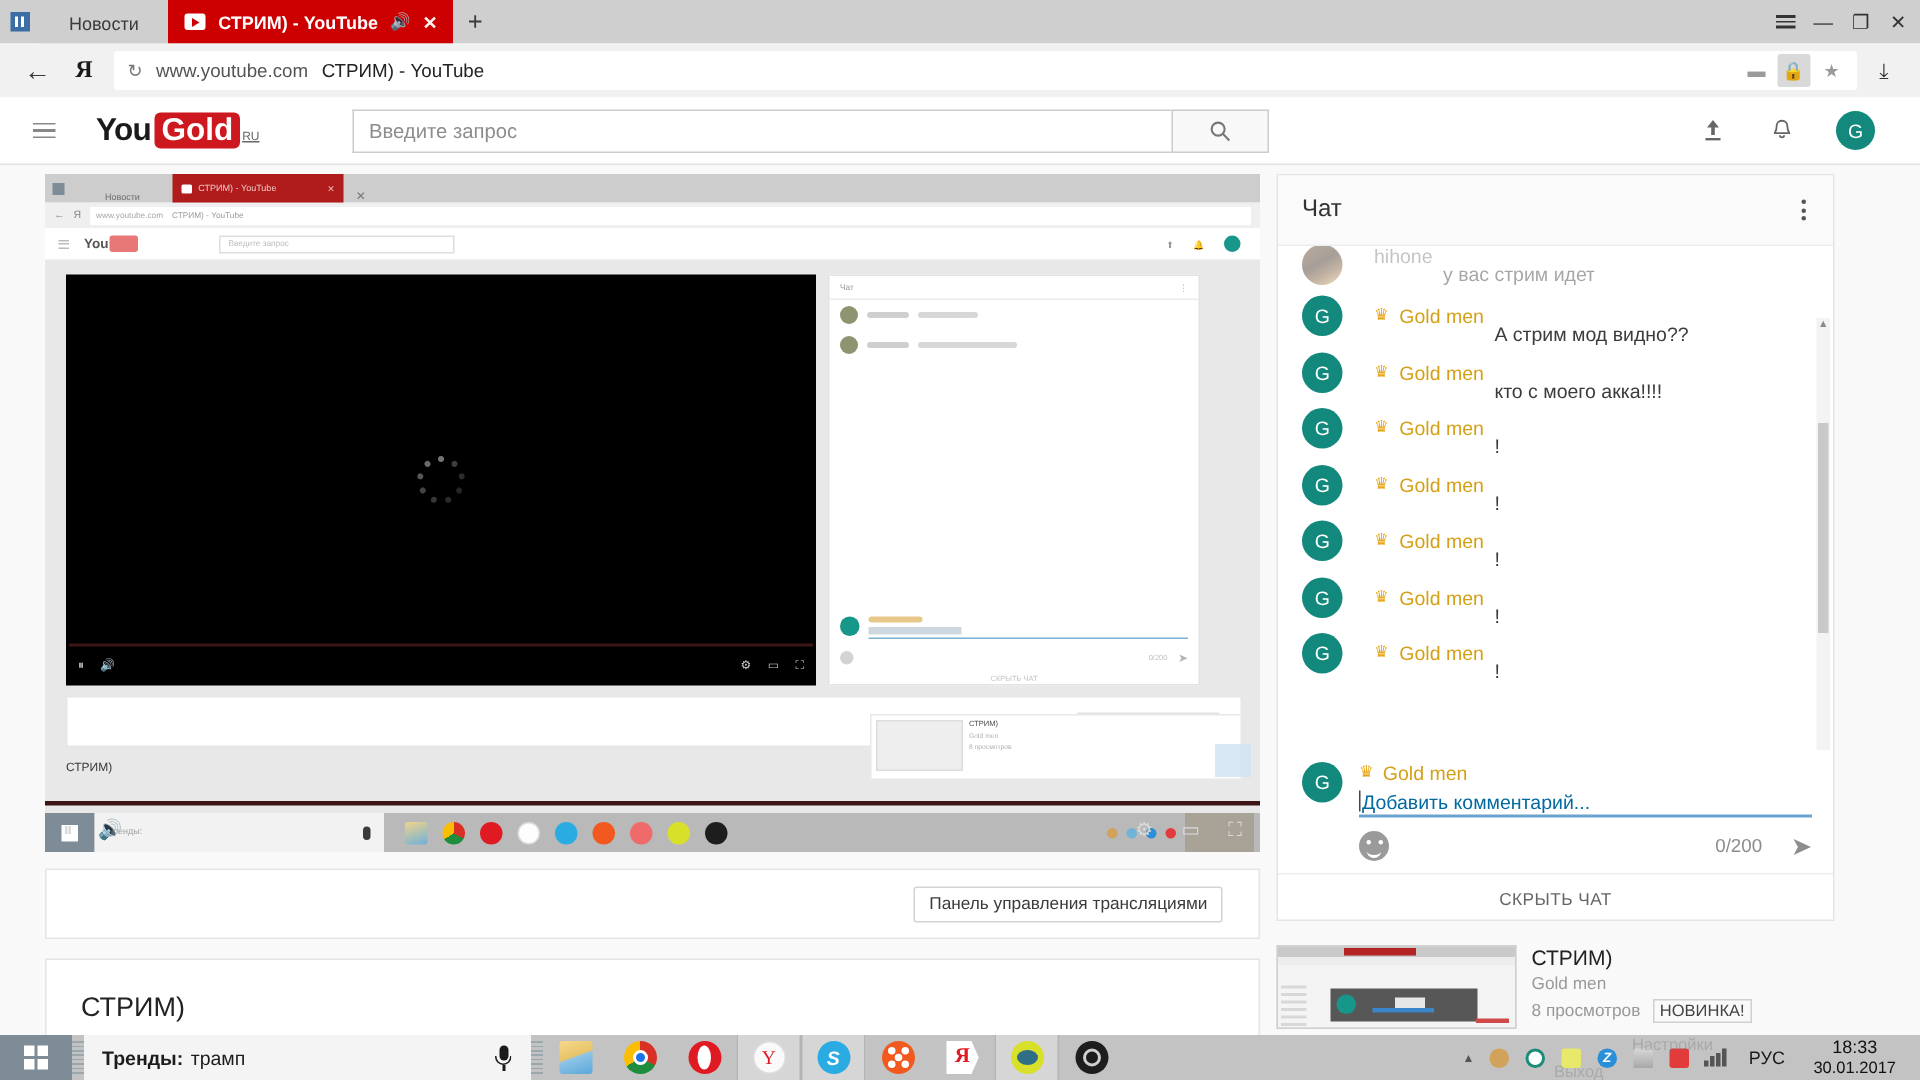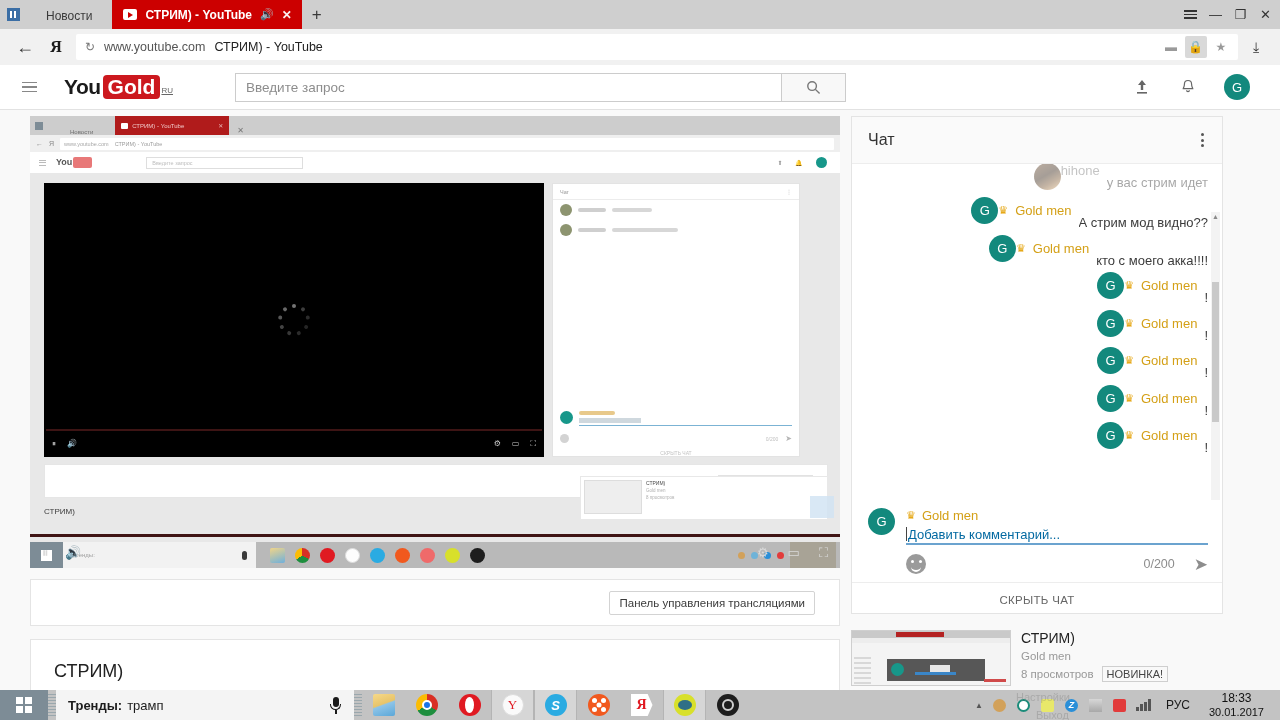--- a/index.html
+++ b/index.html
@@ -263,21 +263,21 @@
     border: 1px solid #e4e4e4; height: 498px;
   }
   .chat-head {
     height: 47px; display: flex; align-items: center; padding: 0 14px 0 16px;
     background: #fafafa; border-bottom: 1px solid #ededed;
   }
   .chat-head .t { font-size: 16px; color: #333; }
   .chat-kebab { margin-left: auto; display: flex; flex-direction: column; gap: 2.5px; padding: 4px; }
   .chat-kebab i { width: 3px; height: 3px; border-radius: 50%; background: #555; display: block; }
   .chat-list { position: relative; height: 336px; overflow: hidden; padding-top: 2px; }
-  .chat-row { display: flex; align-items: center; gap: 0; padding: 4px 14px 4px 16px; height: 37.5px; justify-content: flex-end; }
+  .chat-row { display: flex; align-items: center; gap: 21px; padding: 4px 14px 4px 16px; height: 37.5px; }
   .c-av { width: 27px; height: 27px; border-radius: 50%; flex: none; display: flex; align-items: center; justify-content: center; font-size: 13px; color: #fff; }
   .c-av.gold { background: #13897d; }
   .c-av.photo { background: linear-gradient(150deg,#6d4b2f 0%, #3b2a1b 45%, #7f5c38 70%, #e3b477 100%); }
   .c-av.photo2 { background: linear-gradient(140deg,#6f7f3d 0%, #3f4a22 50%, #97a862 100%); }
   .c-body { display: flex; align-items: center; gap: 7px; min-width: 0; }
   .crown { color: #e6a817; font-size: 11px; line-height: 1; }
   .c-name { font-size: 13px; color: #d4a017; white-space: nowrap; }
   .c-name.plain { color: #7d7d7d; }
   .c-text { font-size: 13px; color: #3b3b3b; white-space: nowrap; overflow: hidden; margin-top: 24px; }
   .chat-row.faded { opacity: .45; height: 26px; align-items: flex-end; padding-top: 0; padding-bottom: 2px; }
@@ -908,14 +908,14 @@
           <i style="height:12px"></i>
         </span>
     </span>
     <span class="tb-lang">РУС</span>
     <span class="tb-clock">
       <span class="t" style="display:block">18:33</span>
       <span class="d" style="display:block">30.01.2017</span>
     </span>
   </div>
 </div>
-<span class="ghost" style="left:1016px; top:691px;">Настройки</span>
+<span class="ghost" style="left:1088px; top:691px;">Настройки</span>
 <span class="ghost" style="left:1036px; top:709px;">Выход</span>
 
 </body></html>

